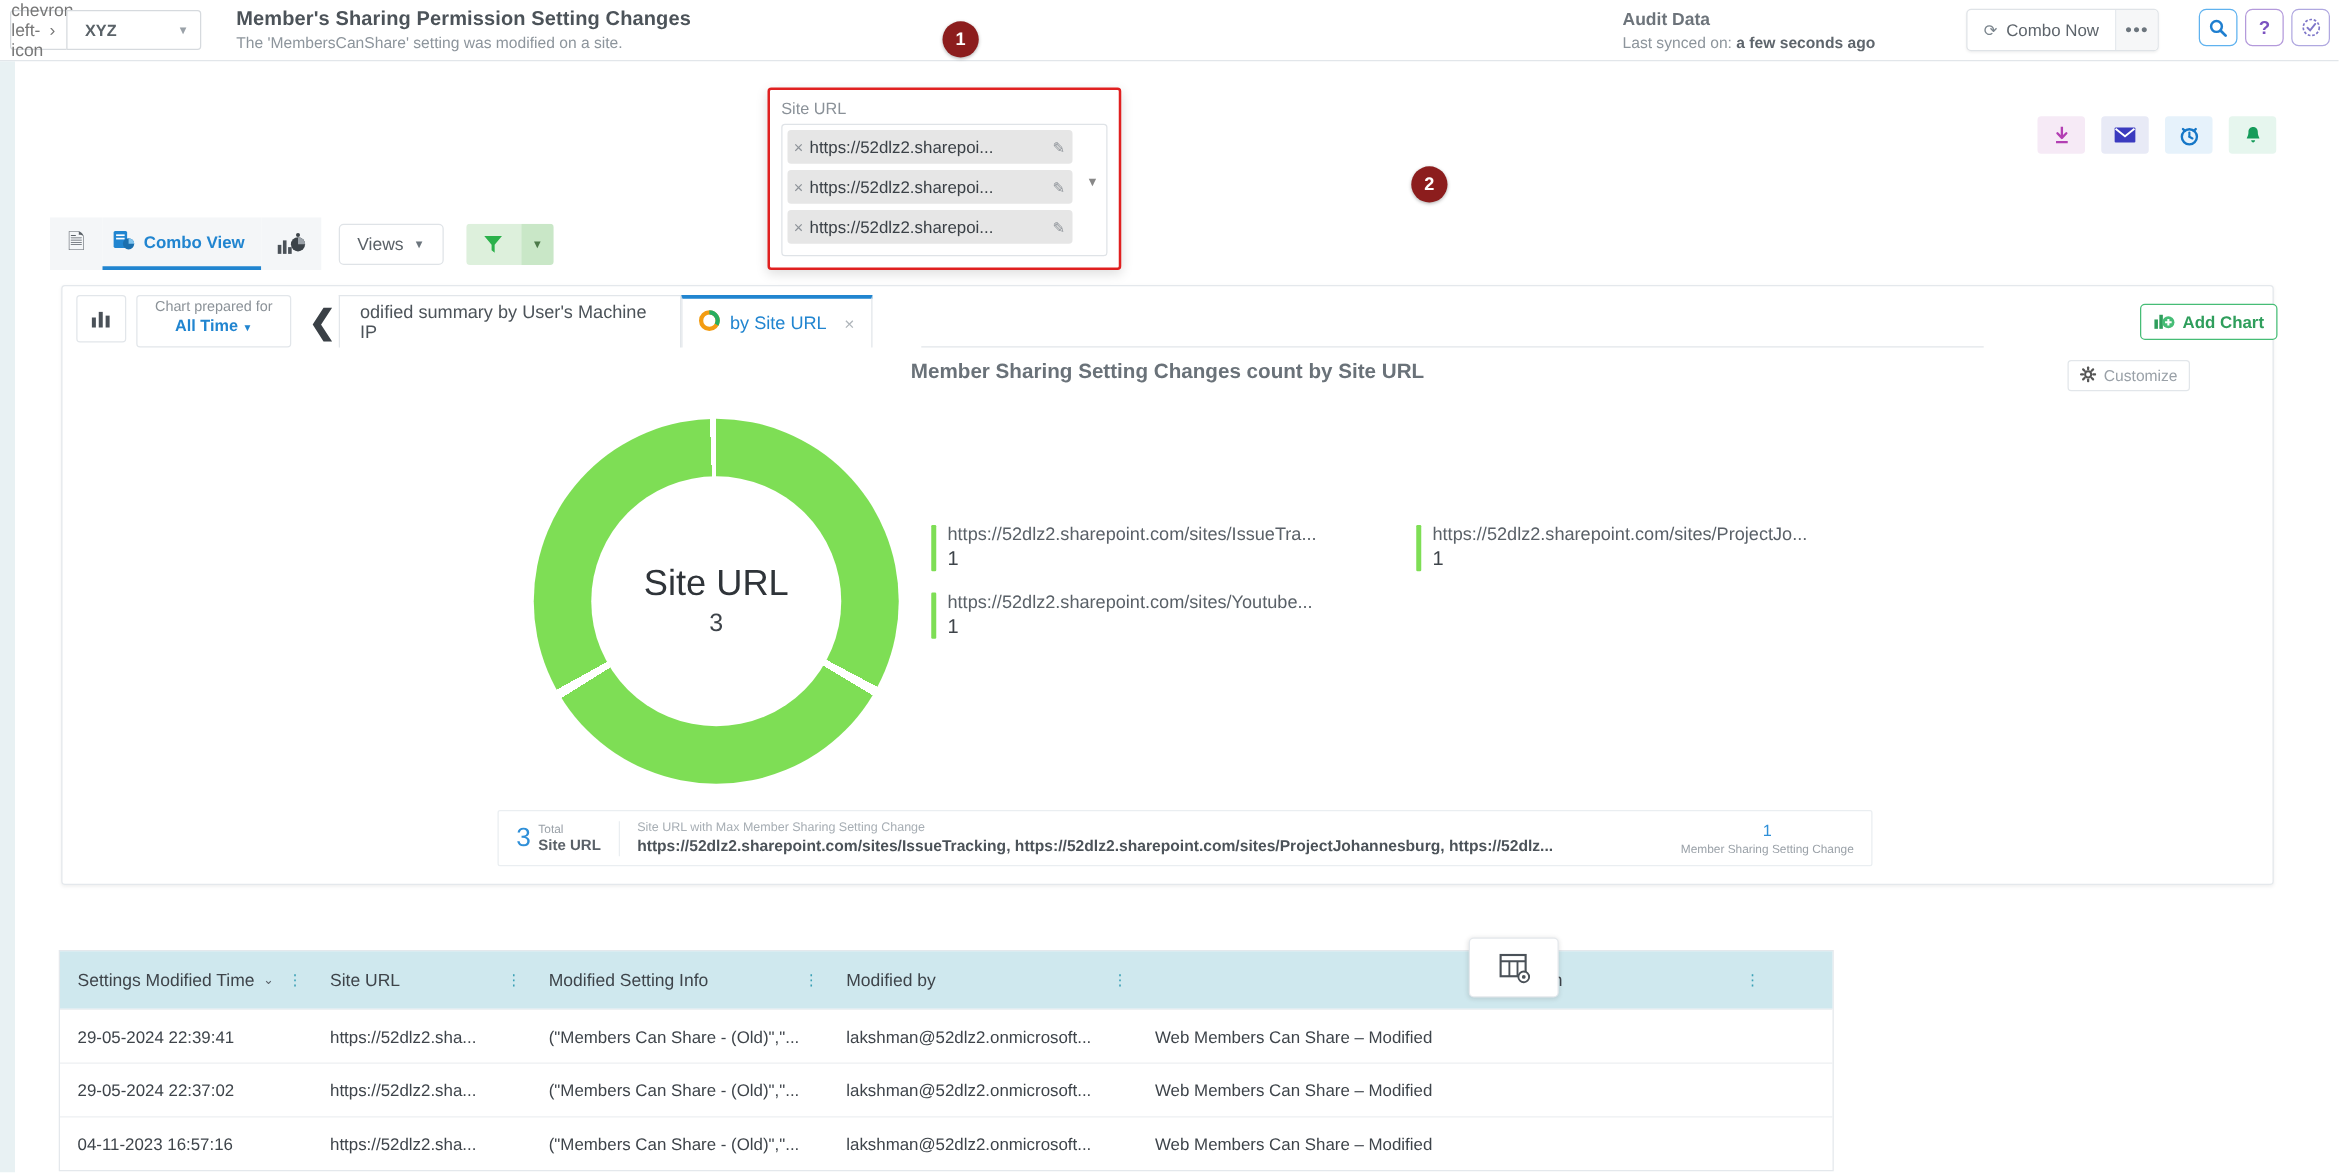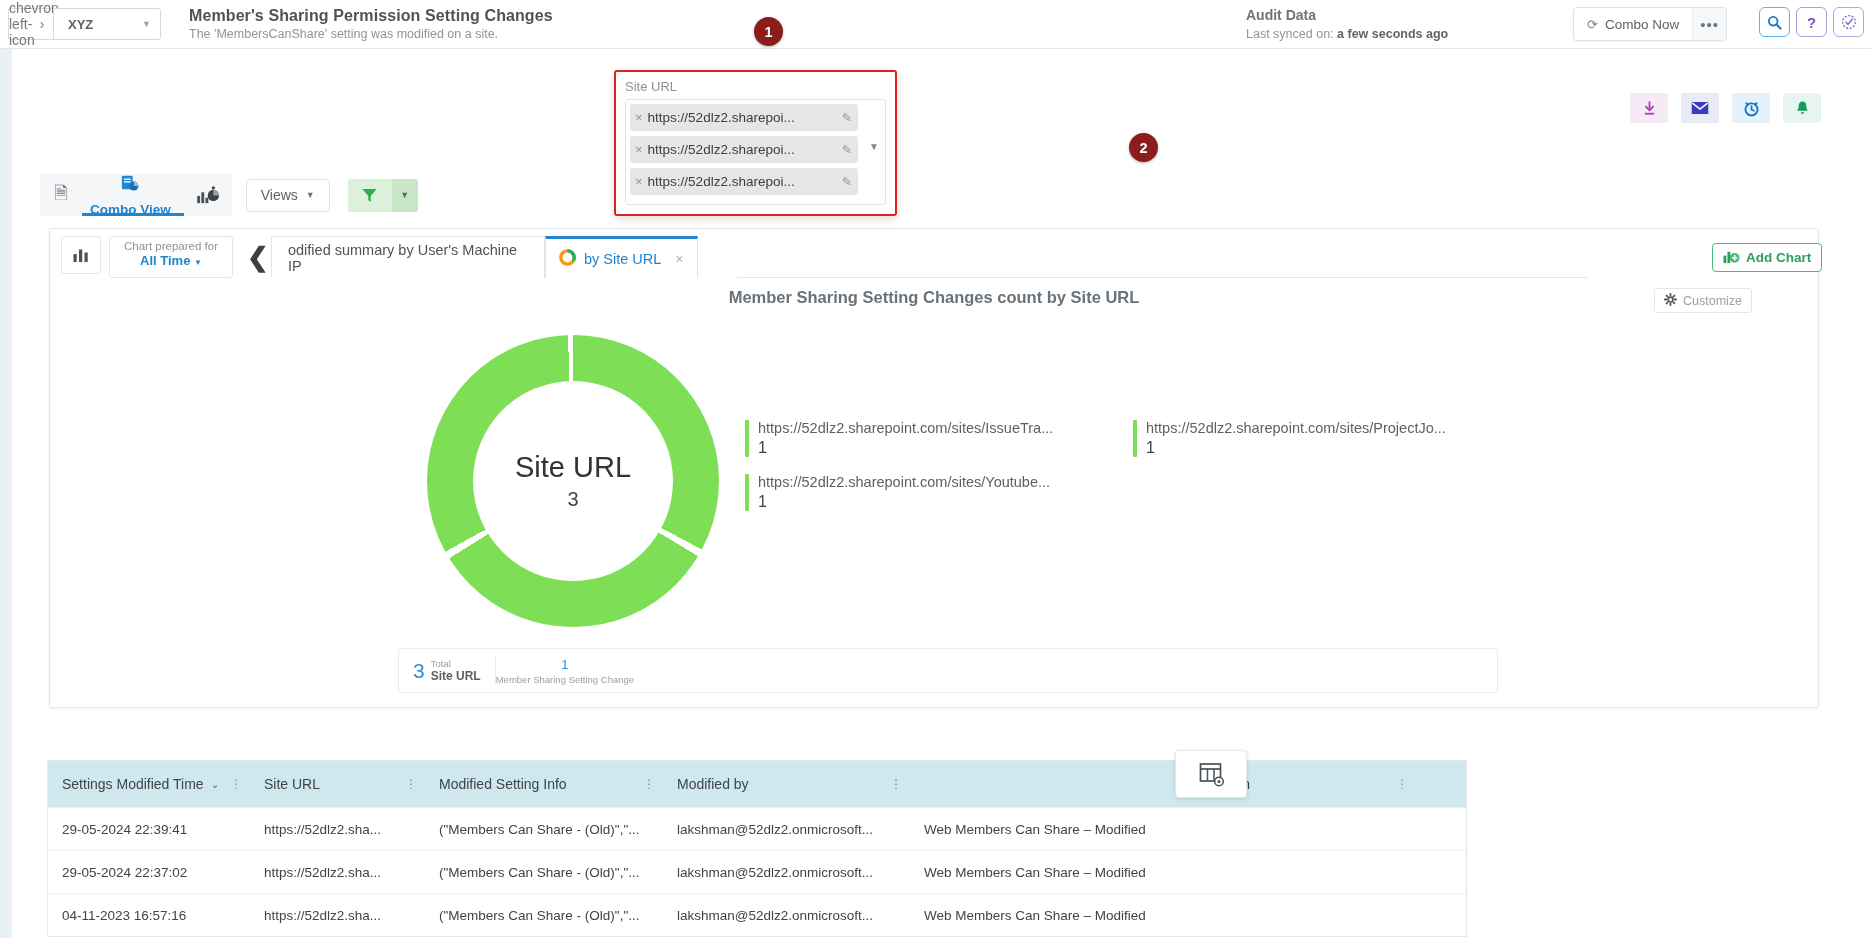--- a/index.html
+++ b/index.html
@@ -30,21 +30,21 @@
     height: 32px; min-width: 108px; border: 1px solid #d6dade; border-radius: 0 3px 3px 0;
     background: #fff; display: flex; align-items: center; justify-content: space-between;
     padding: 0 9px 0 14px; font-size: 13px; color: #5a6268; font-weight: 600;
   }
   .org-select .caret { color: #9aa1a8; font-size: 9px; margin-left: 14px; }
 
   .title-block { margin-left: 28px; line-height: 1.25; }
   .title-block .t1 { font-size: 16px; color: #4c5359; font-weight: 600; letter-spacing: .1px; }
   .title-block .t2 { font-size: 12.5px; color: #8d959c; margin-top: 1px; }
 
-  .audit-block { position: absolute; left: 1246px; top: 6px; line-height: 1.3; }
+  .audit-block { position: absolute; left: 1298px; top: 6px; line-height: 1.3; }
   .audit-block .a1 { font-size: 14px; color: #6d747b; font-weight: 600; }
   .audit-block .a2 { font-size: 12.5px; color: #8d959c; margin-top: 2px; }
   .audit-block .a2 b { color: #5e656c; font-weight: 700; }
 
   .syncgrp {
     position: absolute; left: 1573px; top: 7px; height: 34px;
     display: flex; border: 1px solid #dfe3e7; border-radius: 4px; background: #fff;
     box-shadow: 0 1px 2px rgba(0,0,0,.05); overflow: hidden;
   }
   .syncbtn { display: flex; align-items: center; gap: 7px; padding: 0 13px; font-size: 13.5px; color: #5d646b; }
@@ -65,21 +65,21 @@
   .ai-ml  { background: #e8eaf6; color: #3b3bbf; }
   .ai-ck  { background: #e6f2fb; color: #1677c7; }
   .ai-bl  { background: #e6f6ee; color: #159b5a; }
 
   
   .toolbar { position: absolute; top: 173px; left: 0; width: 1871px; height: 44px; }
   .tb-left { position: absolute; left: 40px; top: 0; display: flex; align-items: center; height: 44px; }
   .tb-tab { width: 42px; height: 42px; display: flex; align-items: center; justify-content: center; background: #f4f6f8; }
   .tb-tab.doc { font-size: 17px; color: #5a6168; }
   .tb-combo { display: flex; align-items: center; gap: 7px; height: 42px; padding: 0 13px 0 8px;
-    background: #f4f6f8; border-bottom: 3px solid #2185d0; color: #2185d0; font-size: 13.5px; font-weight: 600; flex-direction: column; }
+    background: #f4f6f8; border-bottom: 3px solid #2185d0; color: #2185d0; font-size: 13.5px; font-weight: 600; }
   .tb-chart { width: 48px; height: 42px; display: flex; align-items: center; justify-content: center; background: #f4f6f8; }
   .views-btn { margin-left: 14px; height: 33px; border: 1px solid #dfe3e7; border-radius: 4px; background: #fff;
     display: flex; align-items: center; gap: 8px; padding: 0 14px; font-size: 14px; color: #5a6167; }
   .views-btn .caret { font-size: 9px; color: #6c757d; }
   .funnel-grp { margin-left: 18px; display: flex; height: 33px; border-radius: 3px; overflow: hidden; }
   .funnel-a { width: 44px; background: #ddf0dc; display: flex; align-items: center; justify-content: center; }
   .funnel-b { width: 26px; background: #c9e7c7; display: flex; align-items: center; justify-content: center; color: #4c7a49; font-size: 9px; }
 
   .fld { position: absolute; }
   .fld .flabel { font-size: 13px; color: #8a9198; margin-bottom: 4px; }
@@ -465,20 +465,24 @@
 
   <div class="summary">
     <div class="sm-total">
       <span class="n">3</span>
       <span class="lbl">
         <div class="s1">Total</div>
         <div class="s2">Site URL</div>
       </span>
     </div>
     <div class="sm-div"></div>
+    <div class="sm-mid">
+      <div class="m1">Site URL with Max Member Sharing Setting Change</div>
+      <div class="m2">https://52dlz2.sharepoint.com/sites/IssueTracking, https://52dlz2.sharepoint.com/sites/ProjectJohannesburg, https://52dlz...</div>
+    </div>
     <div class="sm-right">
       <div class="r1">1</div>
       <div class="r2">Member Sharing Setting Change</div>
     </div>
   </div>
 
   <div class="table-wrap">
     <div class="thead">
       <div class="th c0">
         <span>Settings Modified Time</span>

